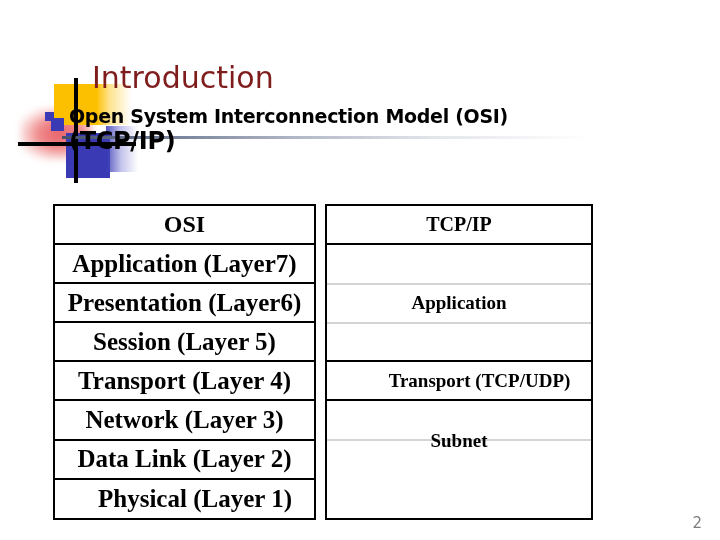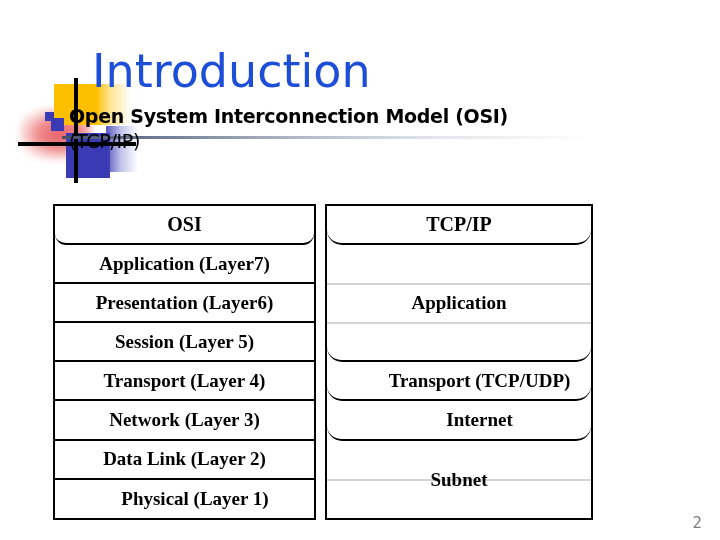--- a/index.html
+++ b/index.html
@@ -87,24 +87,24 @@
     top: 64px;
     width: 118px;
     height: 4px;
     background: #000000;
   }
 
   
   #title {
     position: absolute;
     left: 92px;
-    top: 49px;
-    font-size: 46px;
+    top: 56px;
+    font-size: 30px;
     line-height: 44px;
-    color: #1d4ed8;
+    color: #7f1d1d;
     font-family: "DejaVu Sans", sans-serif;
     font-weight: 400;
     letter-spacing: 0px;
     white-space: nowrap;
   }
 
   
   #rule {
     position: absolute;
     left: 62px;
@@ -134,23 +134,23 @@
   .bullet-marker {
     position: absolute;
     left: 2px;
     top: 8px;
     width: 9px;
     height: 9px;
     background: #3a3ab4;
   }
   .bullet-cont {
     padding-left: 26px;
-    font-size: 19px;
+    font-size: 24px;
     line-height: 25px;
-    font-weight: normal;
+    font-weight: bold;
     color: #000000;
     font-family: "DejaVu Sans", sans-serif;
     letter-spacing: -0.3px;
   }
 
   
   #compare {
     position: absolute;
     left: 53px;
     top: 204px;
@@ -182,30 +182,29 @@
     font-family: "Liberation Serif", serif;
     font-weight: bold;
     color: #000000;
     overflow: hidden;
     white-space: nowrap;
   }
   
   #tbl-osi .cell {
     height: 39.1px;
     border-bottom: 2.5px solid #000;
-    font-size: 19px;
+    font-size: 25px;
   }
   #tbl-osi .cell:last-child { border-bottom: none; padding-left: 21px; }
-  #tbl-osi .cell.hdr { font-size: 20px; border-radius: 11px; }
+  #tbl-osi .cell.hdr { font-size: 24px; }
 
   
   #tbl-tcpip .cell {
     border-bottom: 2.5px solid #000;
     font-size: 19px;
-    border-radius: 15px;
   }
   #tbl-tcpip .cell:last-child { border-bottom: none; }
   #tbl-tcpip .cell.hdr { height: 39.1px; font-size: 20px; }
   #tbl-tcpip .span1 { height: 39.1px; padding-left: 41px; }
   #tbl-tcpip .span3 { height: 117.3px; }
   #tbl-tcpip .span2 { height: 78.2px; }
   
   .faint3 {
     background:
       linear-gradient(to bottom, transparent 0, transparent 38.2px, #d4d4d4 38.2px, #d4d4d4 39.6px, transparent 39.6px, transparent 77.3px, #d4d4d4 77.3px, #d4d4d4 78.7px, transparent 78.7px);
@@ -261,19 +260,18 @@
     <div class="cell">Transport (Layer 4)</div>
     <div class="cell">Network (Layer 3)</div>
     <div class="cell">Data Link (Layer 2)</div>
     <div class="cell">Physical (Layer 1)</div>
   </div>
 
   <div class="tbl" id="tbl-tcpip">
     <div class="cell hdr">TCP/IP</div>
     <div class="cell span3 faint3">Application</div>
     <div class="cell span1">Transport (TCP/UDP)</div>
-    <div class="cell span1">Internet</div>
     <div class="cell span2 faint2">Subnet</div>
   </div>
 
 </div>
 
 <div id="pagenum">2</div>
 
 </body></html>

